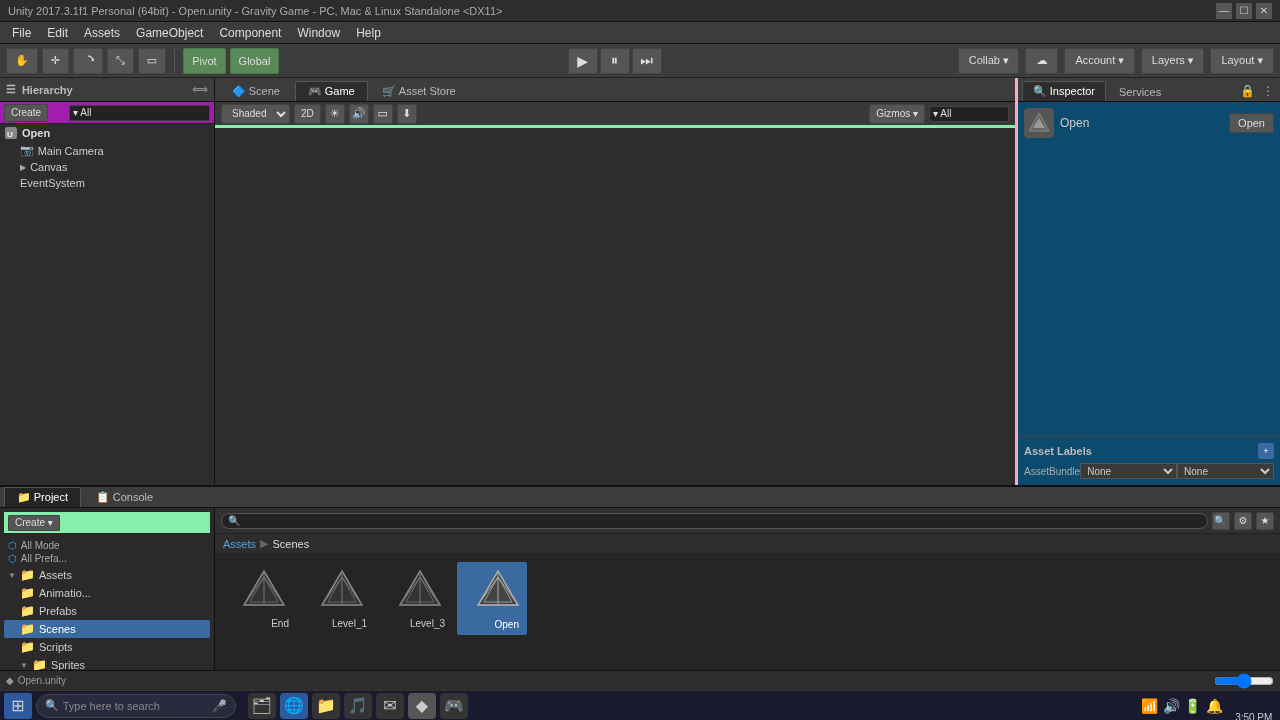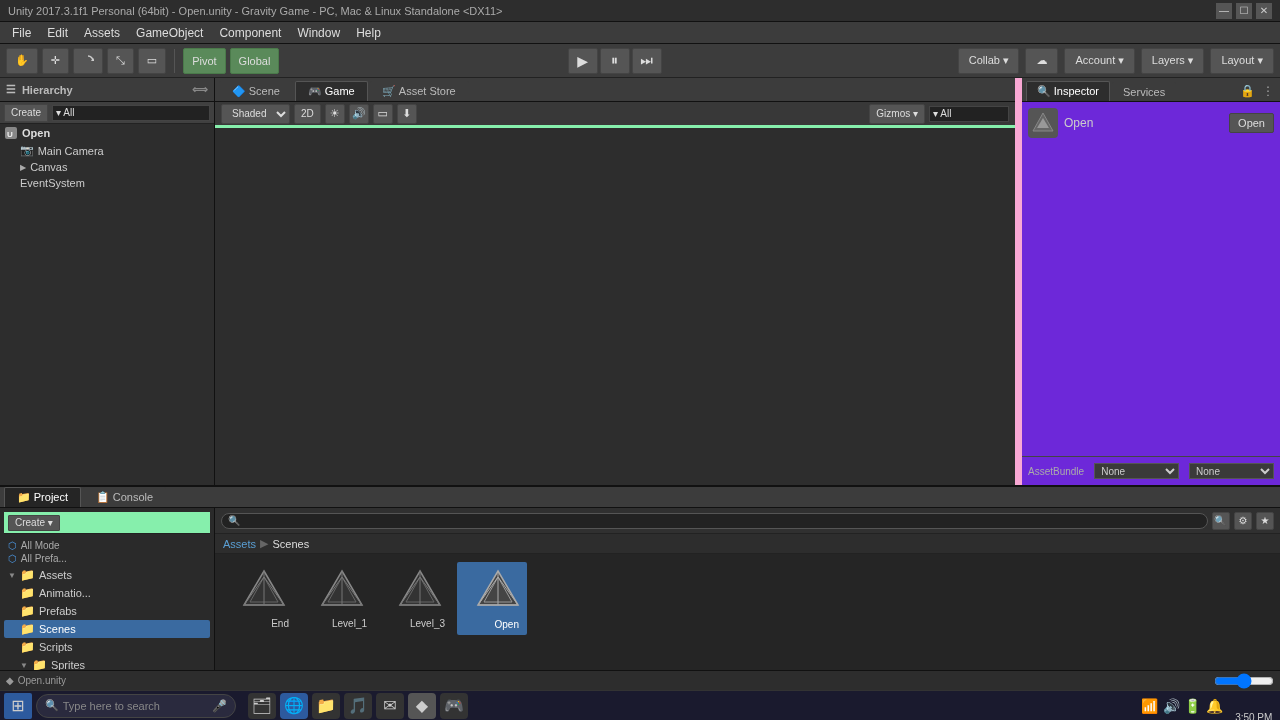--- a/index.html
+++ b/index.html
@@ -132,25 +132,25 @@
       align-items: center;
       padding: 0 6px;
       font-size: 11px;
       font-weight: bold;
       color: #bbb;
       border-bottom: 1px solid #111;
       gap: 6px;
     }
     .hierarchy-toolbar {
       height: 22px;
-      background: #404040;
+      background: #a21caf;
       display: flex;
       align-items: center;
       padding: 0 4px;
-      gap: 4px;
+      gap: 21px;
       border-bottom: 1px solid #222;
     }
     .hier-create-btn {
       height: 18px;
       padding: 0 6px;
       background: #555;
       border: 1px solid #444;
       color: #ddd;
       font-size: 10px;
       cursor: pointer;
@@ -325,22 +325,22 @@
       position: absolute;
       width: 8px; height: 8px;
       border: 1px solid rgba(255,255,255,0.5);
     }
     .corner-marker.bl { bottom: -4px; left: -4px; }
 
     
     #inspector {
       width: 265px;
       min-width: 265px;
-      background: #6d28d9;
-      border-left: 7px solid #f9a8d4;
+      background: #0c4a6e;
+      border-left: 3px solid #f9a8d4;
       display: flex;
       flex-direction: column;
     }
     #inspector-tabs {
       height: 24px;
       background: #3c3c3c;
       display: flex;
       align-items: flex-end;
       padding: 0 4px;
       border-bottom: 1px solid #111;
@@ -417,21 +417,21 @@
       font-weight: bold;
       color: #bbb;
       margin-bottom: 4px;
       display: flex;
       align-items: center;
       justify-content: space-between;
     }
     .asset-label-row {
       display: flex;
       align-items: center;
-      gap: 10px;
+      gap: 0;
       font-size: 10px;
       color: #aaa;
     }
     .asset-label-select {
       flex: 1;
       height: 16px;
       background: #3a3a3a;
       border: 1px solid #555;
       color: #ccc;
       font-size: 10px;
@@ -834,20 +834,24 @@
           <svg width="24" height="24" viewBox="0 0 24 24">
             <polygon points="12,2 22,20 2,20" fill="#666" stroke="#888" stroke-width="1"></polygon>
             <polygon points="12,7 18,17 6,17" fill="#999"></polygon>
           </svg>
         </div>
         <span>Open</span>
         <button class="open-btn">Open</button>
       </div>
     </div>
     <div id="asset-labels">
+      <div class="asset-labels-header">
+        <span>Asset Labels</span>
+        <button style="background:#3a6aa0; border:none; color:#fff; width:16px; height:16px; cursor:pointer; font-size:9px; border-radius:2px;">+</button>
+      </div>
       <div class="asset-label-row">
         <span>AssetBundle</span>
         <select class="asset-label-select">
           <option>None</option>
         </select>
         <select class="asset-label-select">
           <option>None</option>
         </select>
       </div>
     </div>

